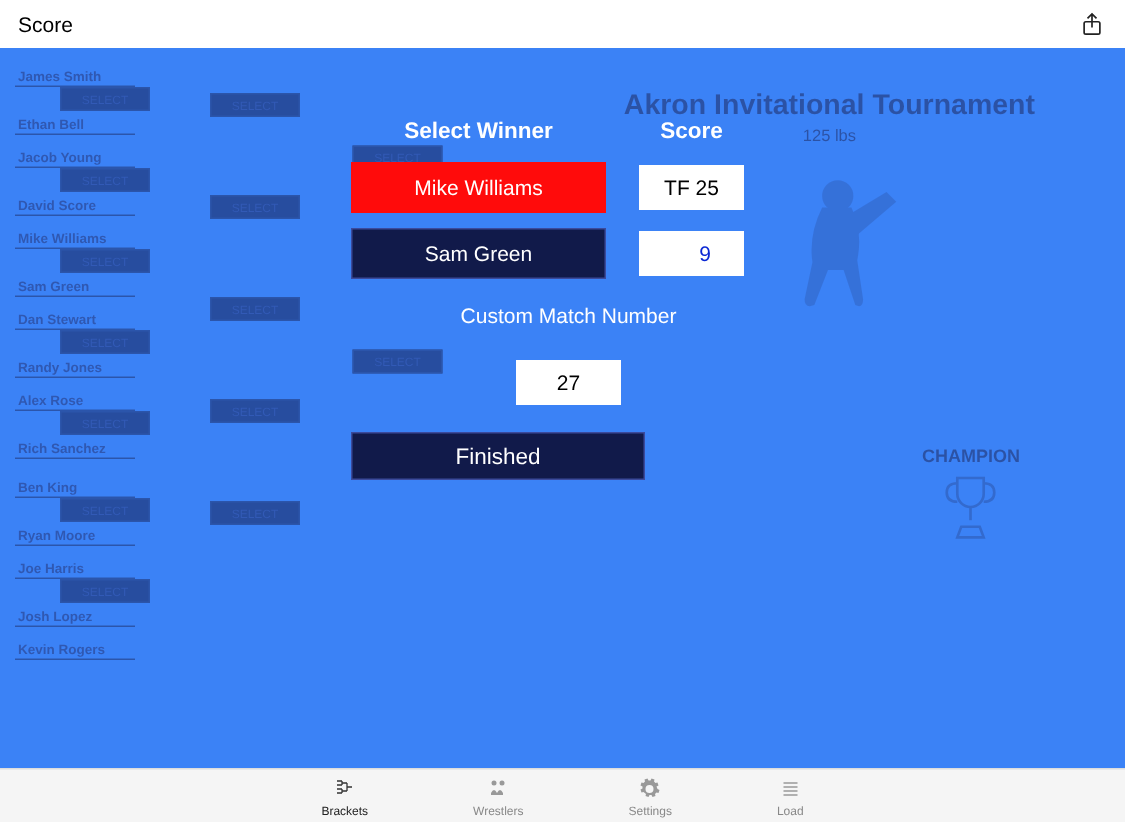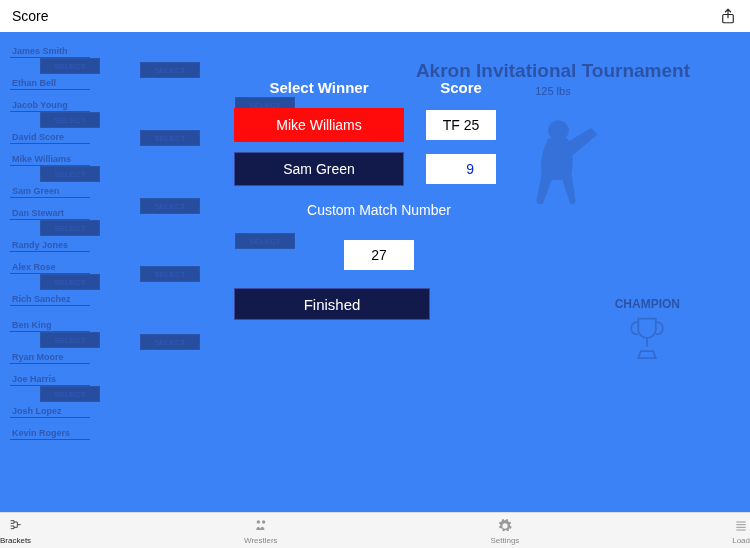--- a/index.html
+++ b/index.html
@@ -234,21 +234,21 @@
     
     .tabbar {
       position: absolute;
       bottom: 0;
       left: 0;
       right: 0;
       height: 36px;
       border-top: 1px solid #ddd;
       display: flex;
       align-items: center;
-      justify-content: space-between;
+      justify-content: center;
       gap: 70px;
       background: #f5f5f5;
     }
     .tab {
       display: flex;
       flex-direction: column;
       align-items: center;
       font-size: 8px;
       color: #888;
       cursor: pointer;

